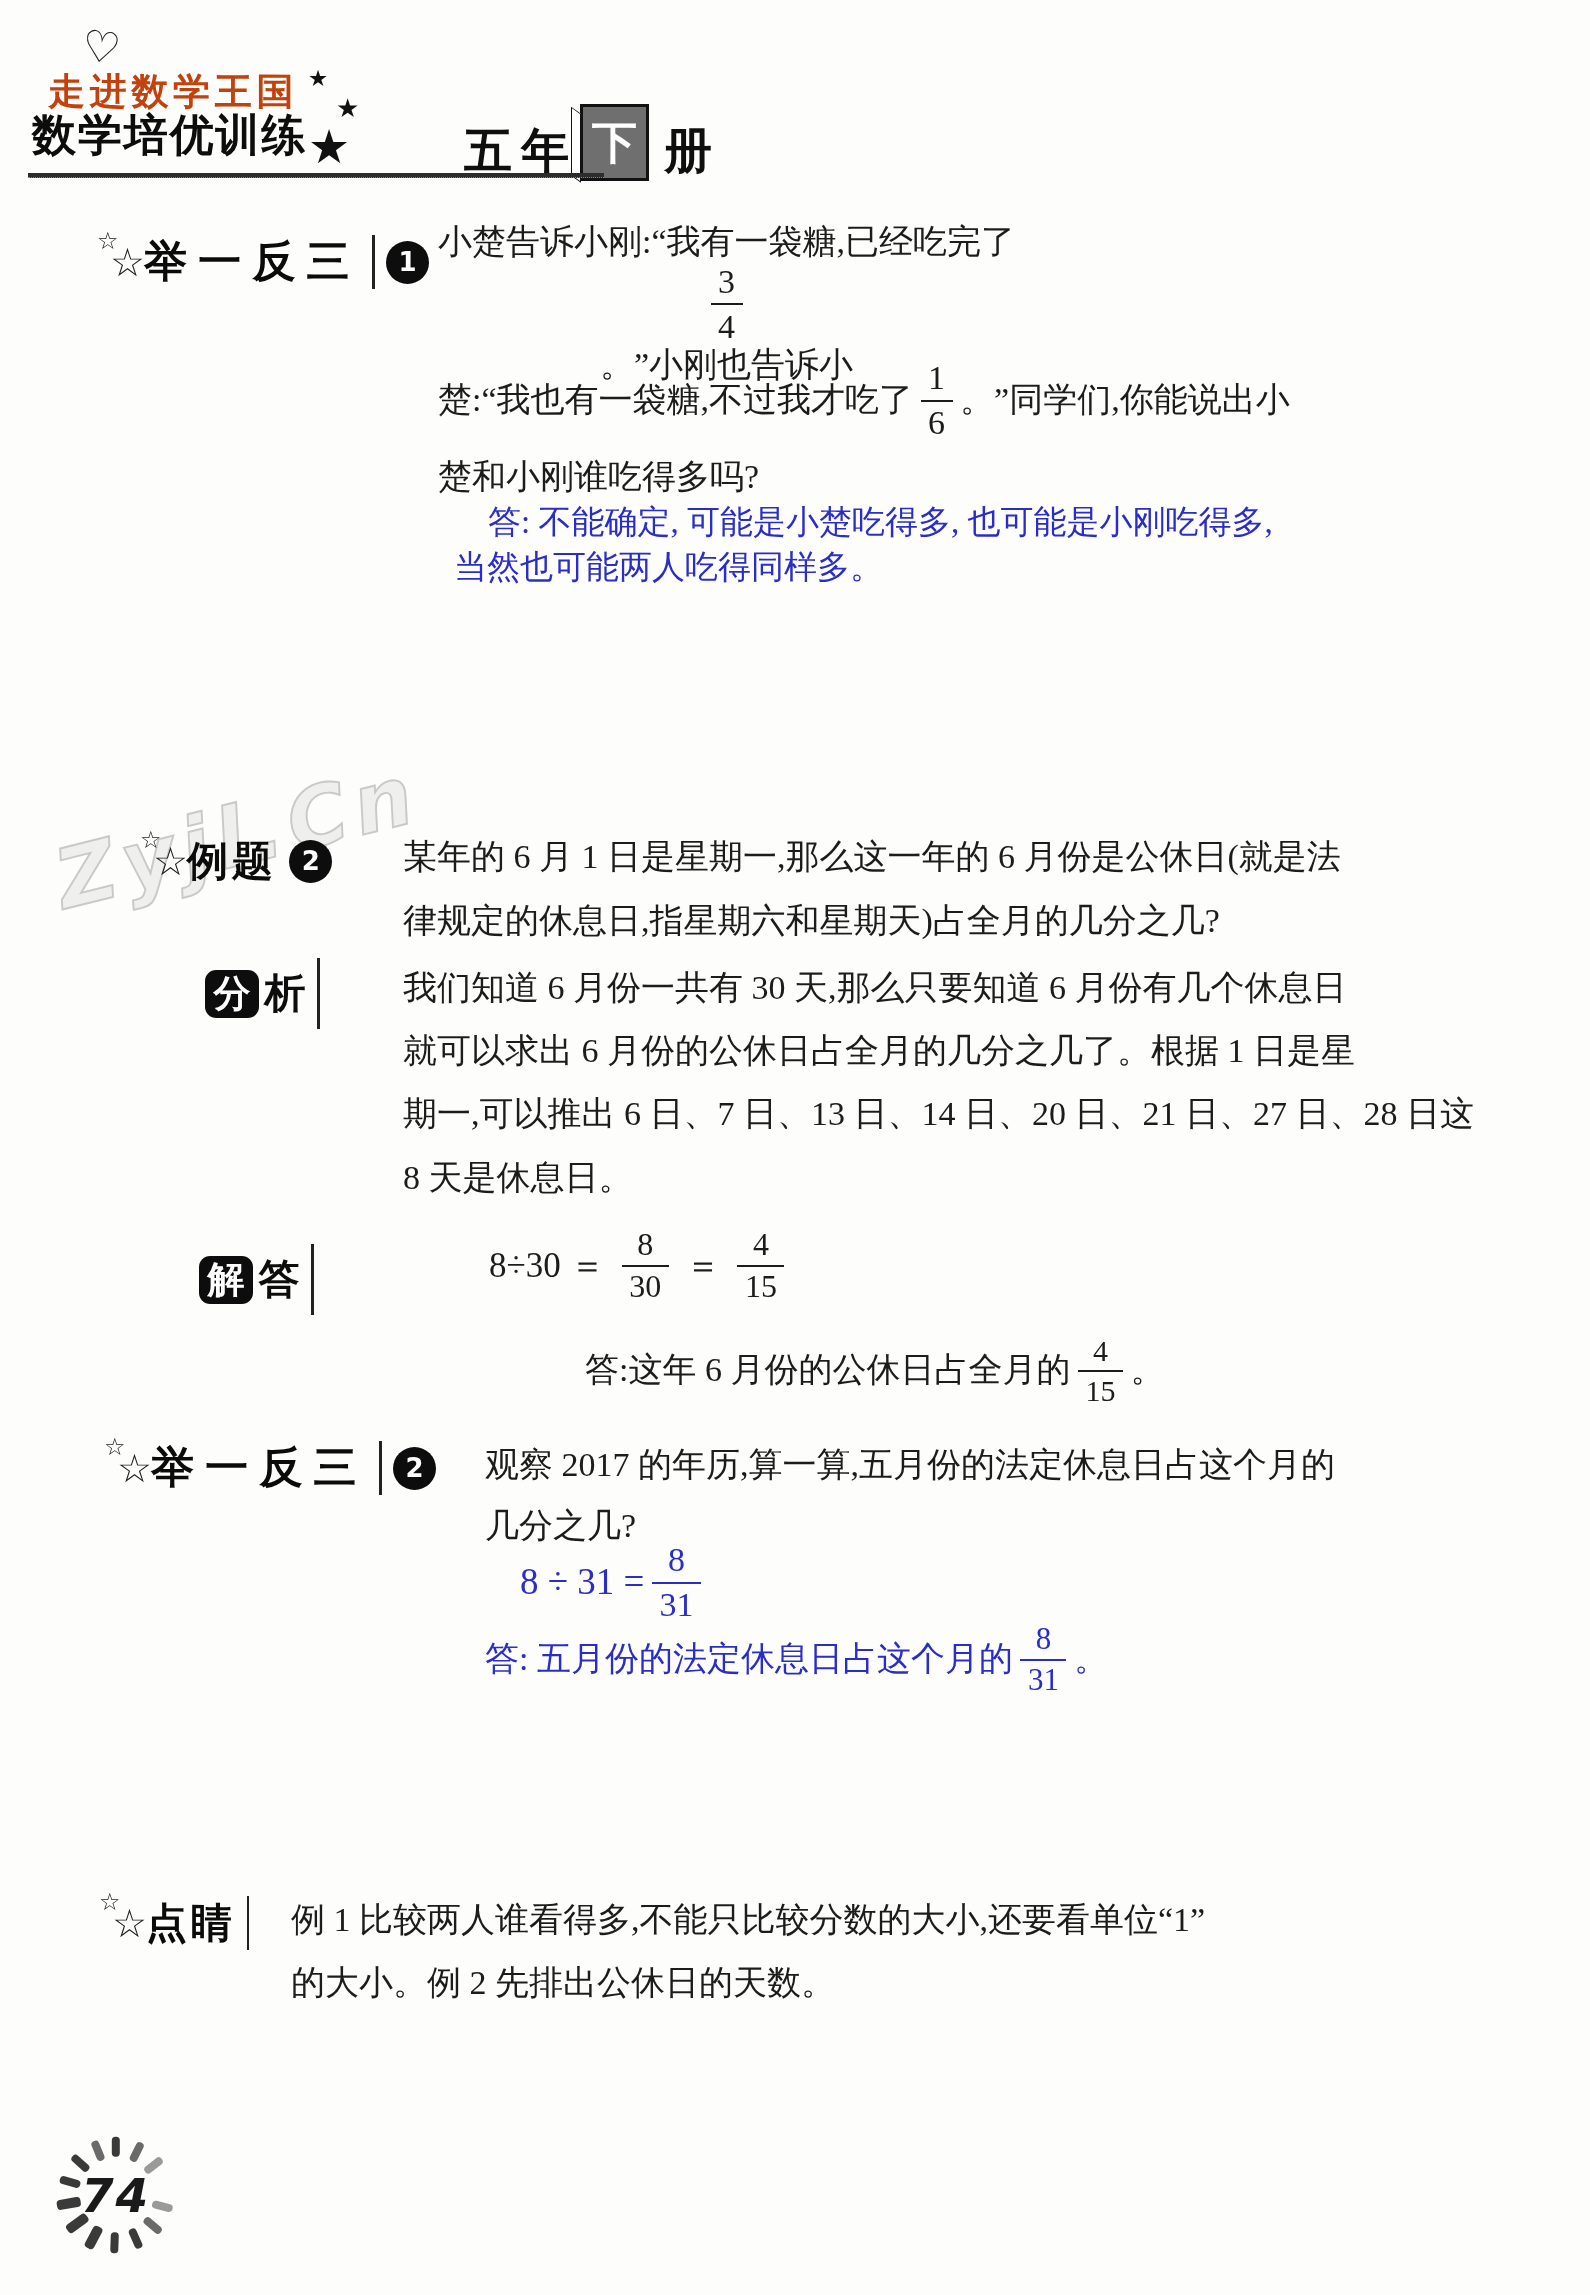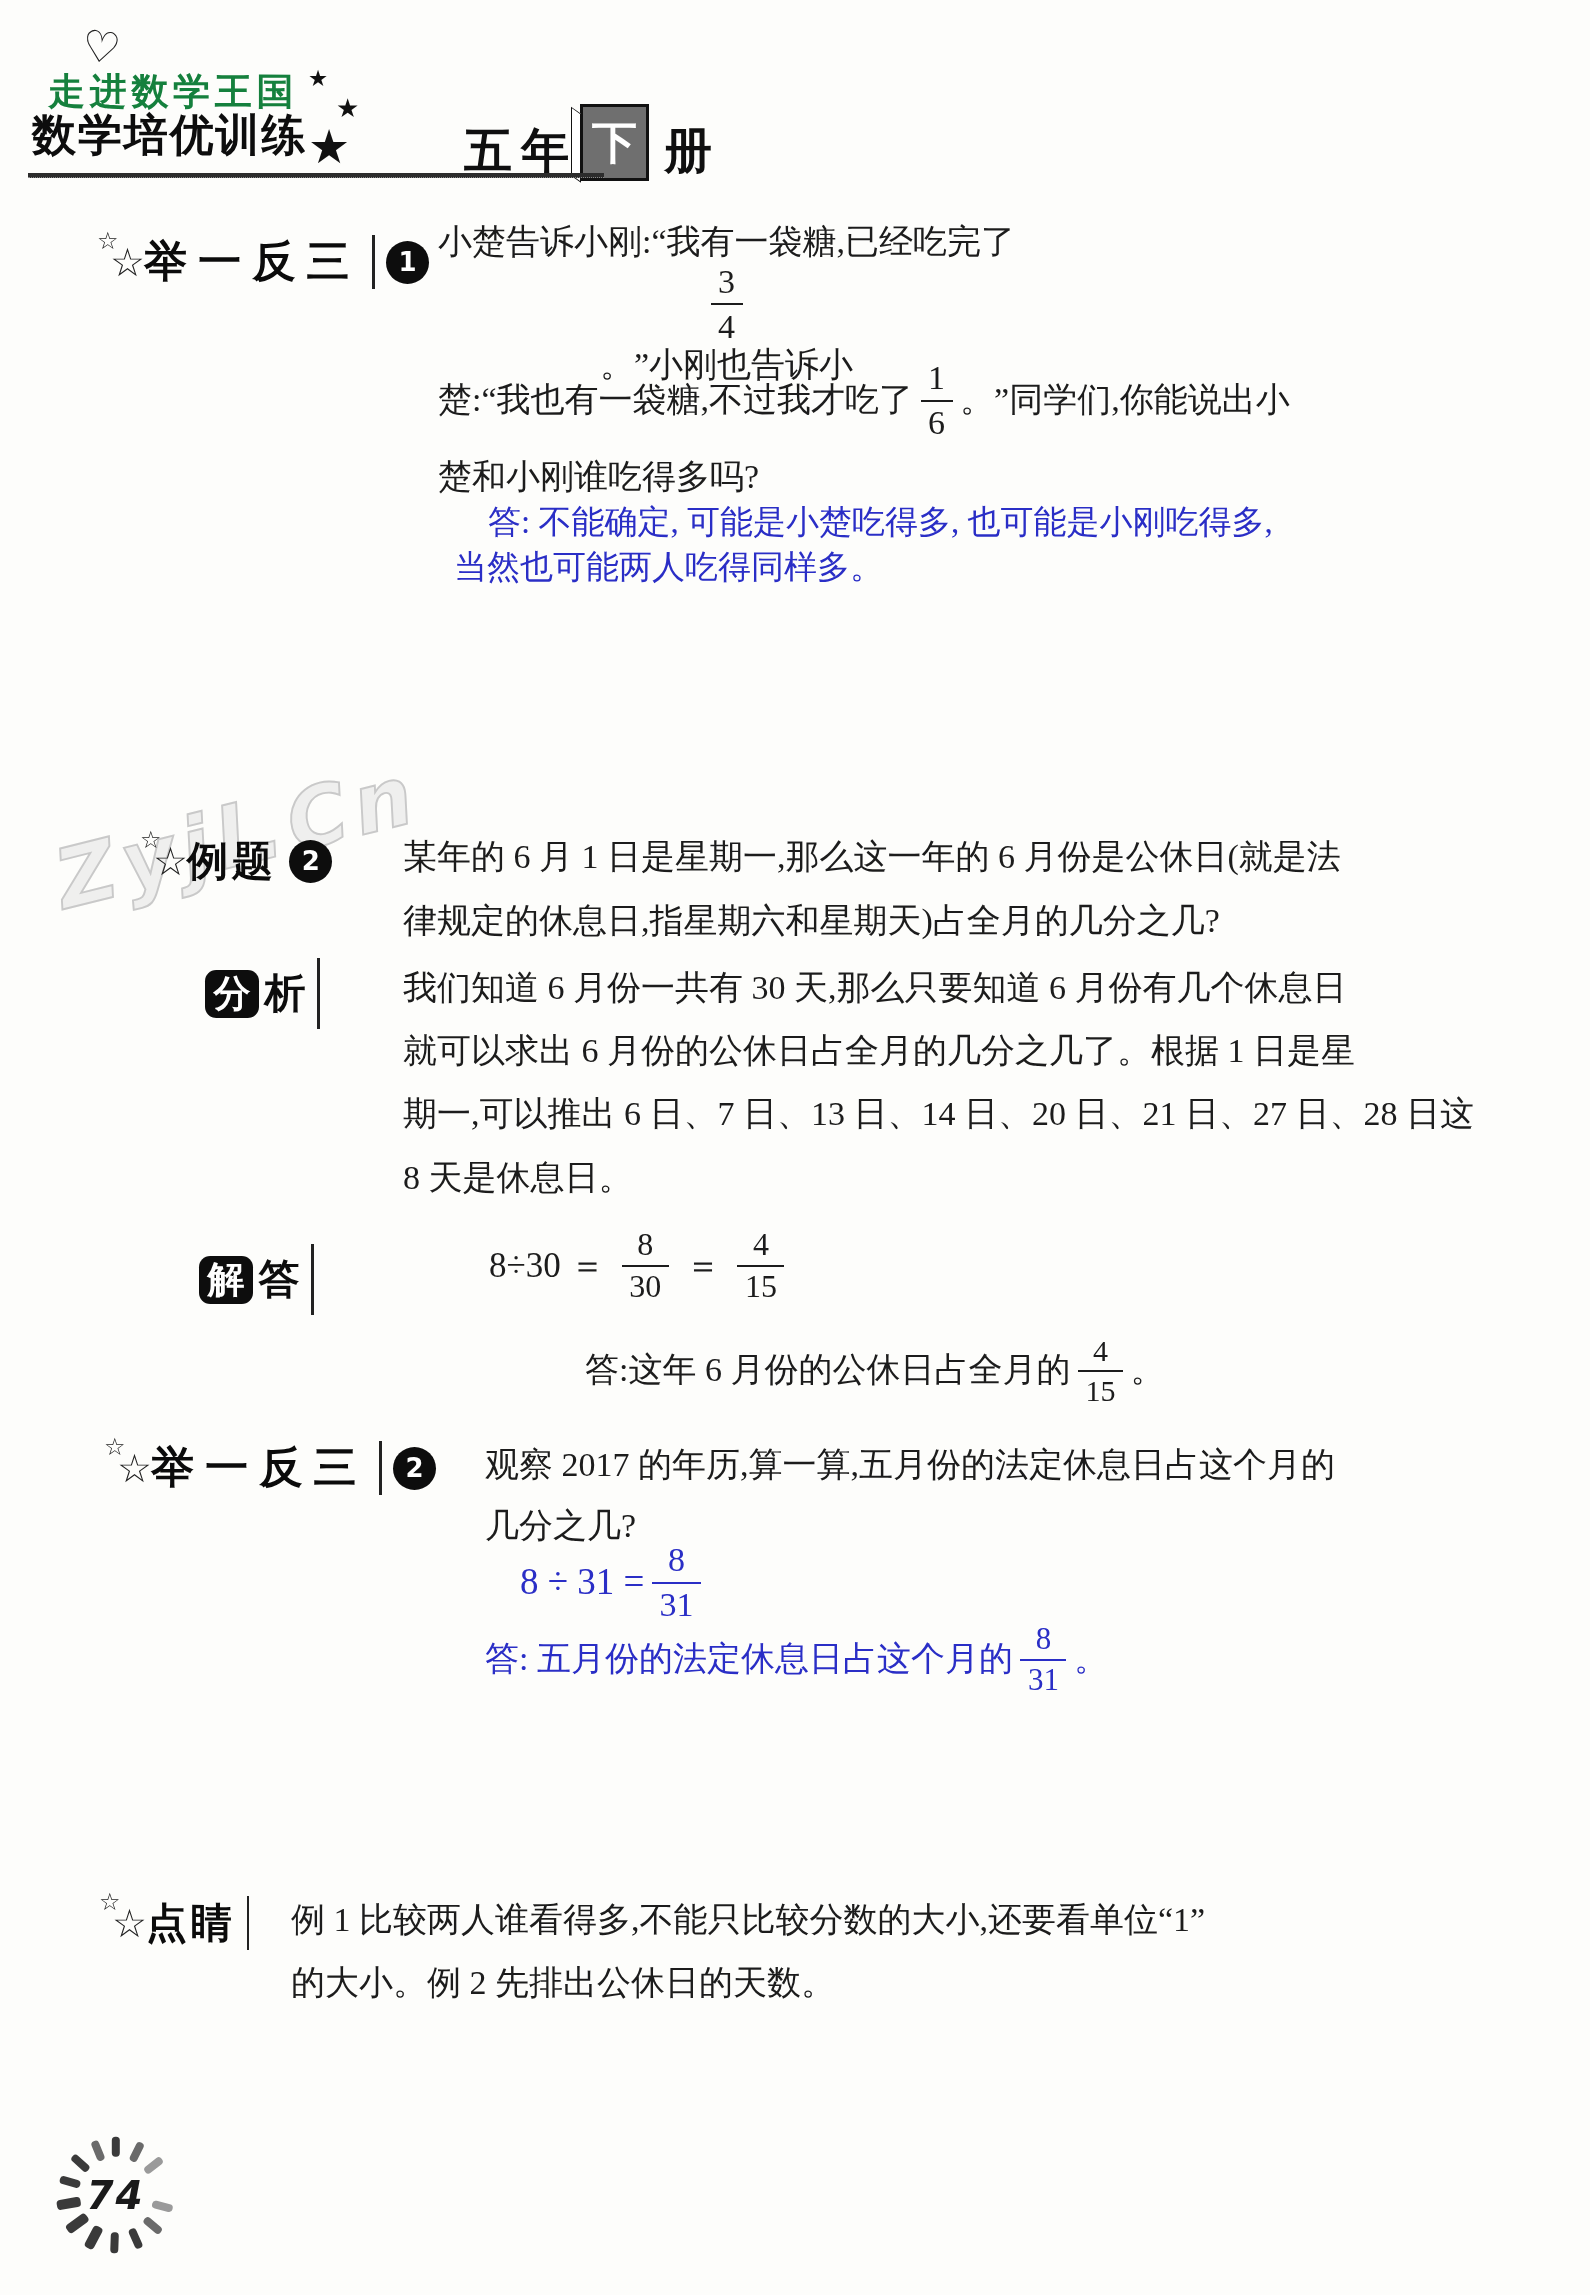--- a/index.html
+++ b/index.html
@@ -3,21 +3,21 @@
 <meta charset="utf-8">
 <style>
   html,body{margin:0;padding:0;background:#e8e8e8;}
   .page{
     position:relative;width:1590px;height:2295px;background:#fdfdfb;
     font-family:"Liberation Serif","DejaVu Serif",serif;color:#1c1c1c;
     overflow:hidden;margin:0 auto;
   }
   
   .heart{position:absolute;left:82px;top:22.4px;font-size:43px;font-weight:700;color:#222;transform:rotate(8deg);}
-  .logo-top{position:absolute;left:48px;top:67px;font-family:"DejaVu Sans",sans-serif;font-weight:900;font-size:37px;letter-spacing:4.7px;color:#15803d;}
+  .logo-top{position:absolute;left:48px;top:67px;font-family:"DejaVu Sans",sans-serif;font-weight:900;font-size:37px;letter-spacing:4.7px;color:#c2410c;}
   .logo-bottom{position:absolute;left:32px;top:106px;font-family:"DejaVu Sans",sans-serif;font-weight:900;font-size:44px;letter-spacing:1.9px;color:#0d0d0d;}
   .hd-star{position:absolute;color:#111;}
   .hd-star.s1{left:308px;top:65px;font-size:22.4px;}
   .hd-star.s2{left:336px;top:93px;font-size:26px;}
   .hd-star.s3{left:308px;top:119px;font-size:47px;}
   .grade{position:absolute;left:464px;top:119px;font-family:"DejaVu Sans",sans-serif;font-weight:900;font-size:48px;letter-spacing:9.3px;color:#0f0f0f;}
   .vol-box{
     position:absolute;left:580px;top:104px;width:63px;height:71px;background:#6f6f6f;
     border:3.7px solid #111;display:flex;align-items:center;justify-content:center;
     color:#fff;font-family:"DejaVu Sans",sans-serif;font-weight:900;font-size:45px;
@@ -56,21 +56,21 @@
   .tline.frac-line{height:97px;}
   .blue{color:#2a2ec6;}
   .frac{display:inline-block;text-align:center;line-height:1.1;margin:0 7.5px;vertical-align:middle;flex:0 0 auto;}
   .frac .fnum{display:block;padding:0 7.5px 2.8px;}
   .frac .fden{display:block;border-top:2.8px solid currentColor;padding:2.8px 7.5px 0;}
   .eq-sign{margin:0 9.3px;}
   
   .badge{position:absolute;left:52px;top:2131px;width:127px;height:127px;z-index:1;}
   .badge .num{
     position:absolute;left:50%;top:50%;transform:translate(-50%,-50%);
-    font-family:"DejaVu Sans",sans-serif;font-style:italic;font-weight:900;font-size:39px;color:#1a1a1a;letter-spacing:1.9px;
+    font-family:"DejaVu Sans",sans-serif;font-style:italic;font-weight:900;font-size:47px;color:#1a1a1a;letter-spacing:1.9px;
   }
   .tick{position:absolute;left:50%;top:50%;width:8.4px;height:20.5px;border-radius:3.7px;background:#3a3a3a;}
   .tick:nth-child(1){transform:translate(-50%,-50%) rotate(0deg)   translateY(-48px);}
   .tick:nth-child(2){transform:translate(-50%,-50%) rotate(26deg)  translateY(-48px);background:#6a6a6a;}
   .tick:nth-child(3){transform:translate(-50%,-50%) rotate(52deg)  translateY(-48px);background:#9a9a9a;}
   .tick:nth-child(4){transform:translate(-50%,-50%) rotate(104deg) translateY(-48px);background:#9a9a9a;}
   .tick:nth-child(5){transform:translate(-50%,-50%) rotate(130deg) translateY(-48px);background:#6a6a6a;}
   .tick:nth-child(6){transform:translate(-50%,-50%) rotate(156deg) translateY(-48px);}
   .tick:nth-child(7){transform:translate(-50%,-50%) rotate(182deg) translateY(-48px);}
   .tick:nth-child(8){transform:translate(-50%,-50%) rotate(208deg) translateY(-48px);width:10.3px;height:24px;}

